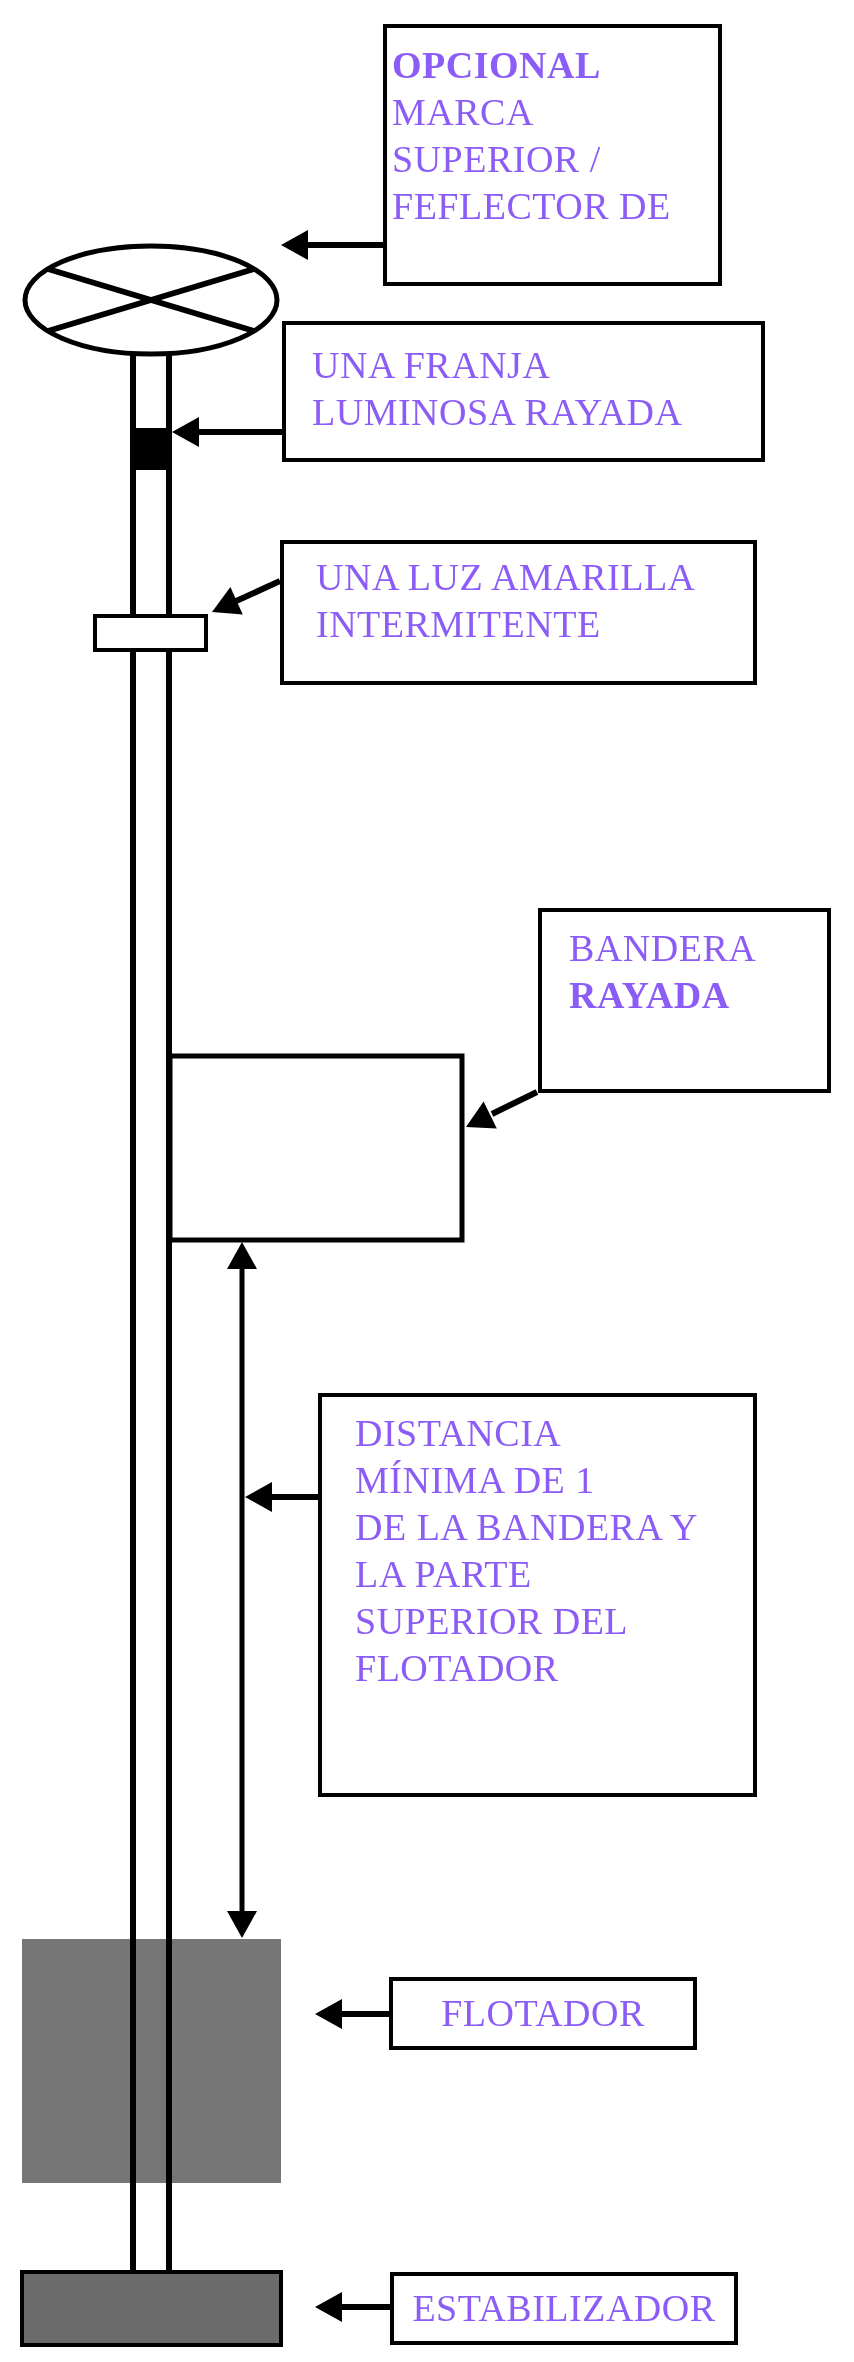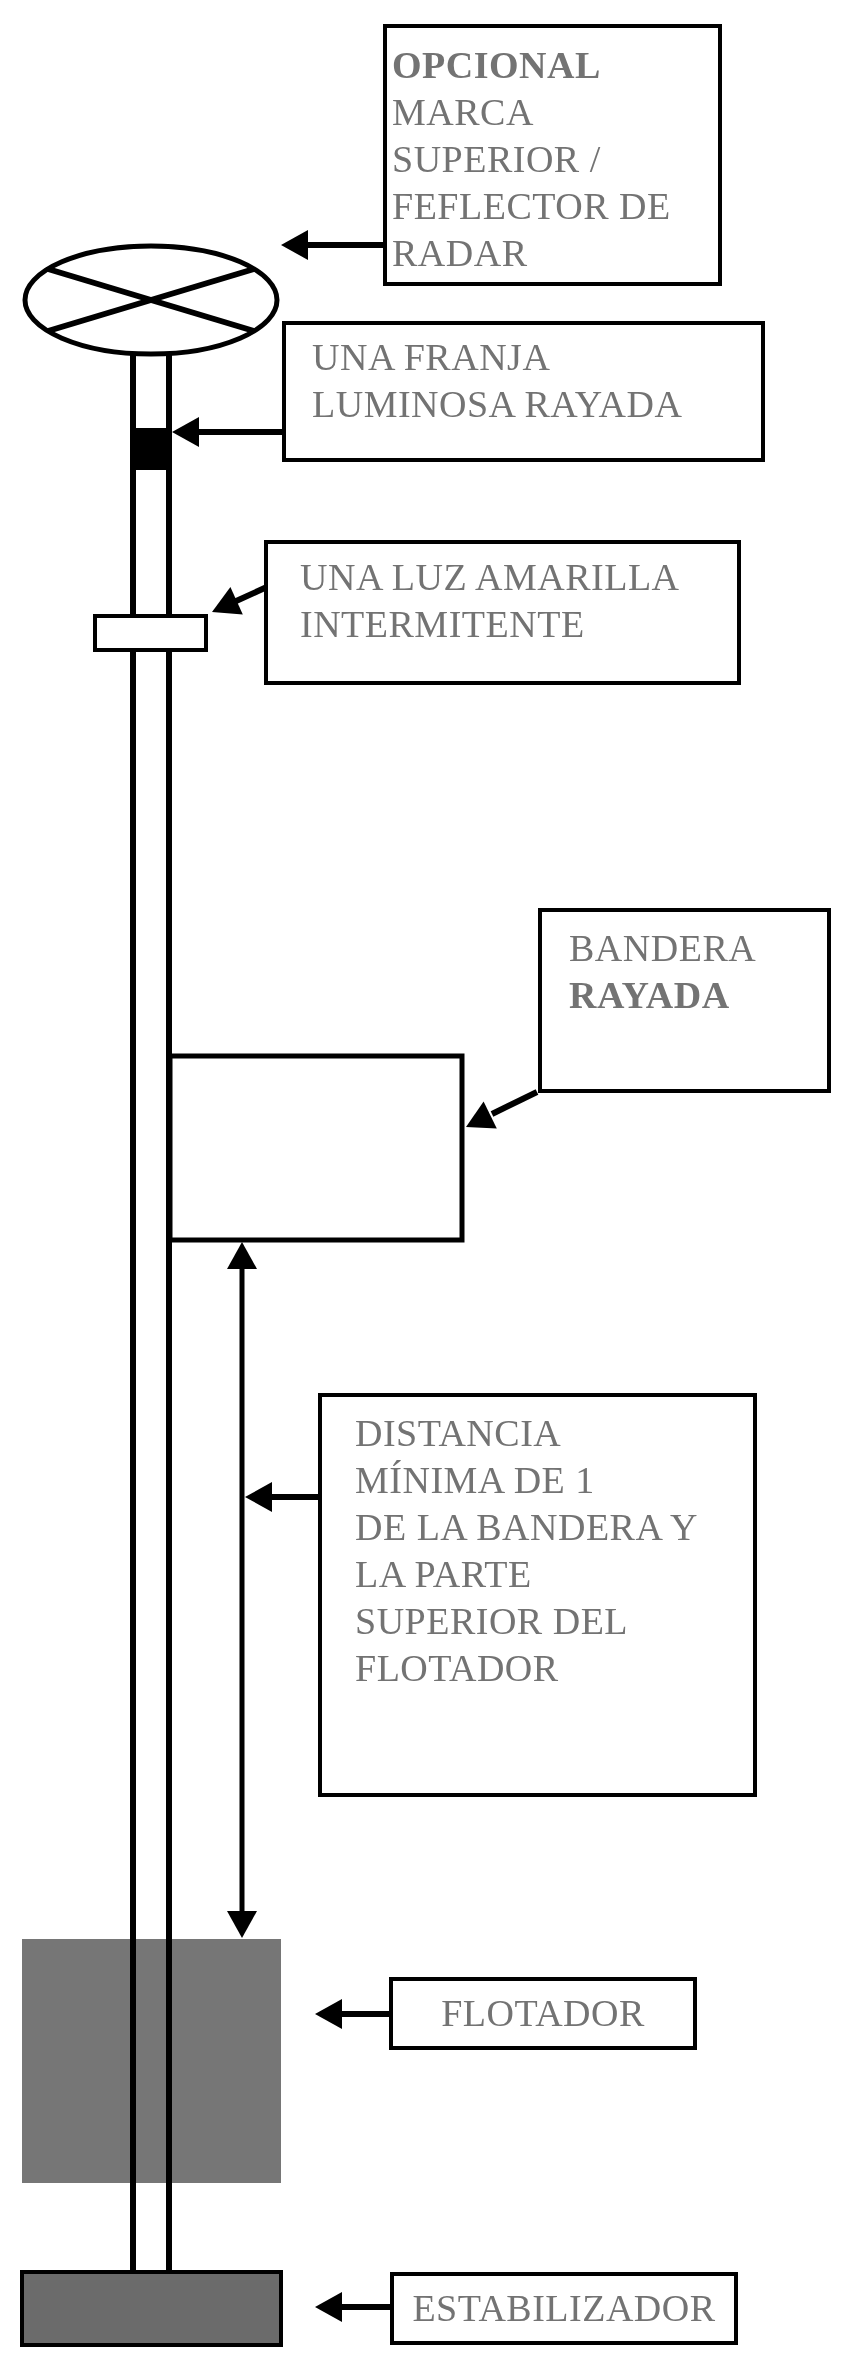--- a/index.html
+++ b/index.html
@@ -6,21 +6,21 @@
     margin: 0;
     padding: 0;
     background: #ffffff;
   }
   .canvas {
     position: relative;
     width: 854px;
     height: 2362px;
     background: #ffffff;
     font-family: "Liberation Serif", "DejaVu Serif", serif;
-    color: #737373;
+    color: #8b5cf6;
     overflow: hidden;
   }
   .diagram-svg {
     position: absolute;
     left: 0;
     top: 0;
     width: 854px;
     height: 2362px;
   }
   .label-box {
@@ -35,22 +35,22 @@
   }
   .label-box .line { display: block; }
   .label-box .bold { font-weight: bold; }
   .center-box {
     display: flex;
     align-items: center;
     justify-content: center;
   }
   
   #box-opcional      { left: 383px; top: 24px;   width: 339px; height: 262px; padding: 14px 4px 0 5px; }
-  #box-franja        { left: 282px; top: 321px;  width: 483px; height: 141px; padding: 9px 0 0 26px; }
-  #box-luz           { left: 264px; top: 540px;  width: 477px; height: 145px; padding: 10px 0 0 32px; }
+  #box-franja        { left: 282px; top: 321px;  width: 483px; height: 141px; padding: 17px 0 0 26px; }
+  #box-luz           { left: 280px; top: 540px;  width: 477px; height: 145px; padding: 10px 0 0 32px; }
   #box-bandera       { left: 538px; top: 908px;  width: 293px; height: 185px; padding: 13px 0 0 27px; }
   #box-distancia     { left: 318px; top: 1352px; width: 439px; height: 404px; padding: 13px 0 0 33px; margin-top: 41px; }
   #box-flotador      { left: 389px; top: 1977px; width: 308px; height: 73px; }
   #box-estabilizador { left: 390px; top: 2272px; width: 348px; height: 73px; }
 </style>
 </head>
 <body>
 
 <div class="canvas">
 
@@ -113,21 +113,20 @@
       <line x1="390" y1="2307" x2="337" y2="2307" stroke="#000000" stroke-width="6"></line>
       <polygon points="315,2307 342,2292 342,2322" fill="#000000"></polygon>
     </g>
   </svg>
 
   <div class="label-box" id="box-opcional">
     <span class="line bold">OPCIONAL</span>
     <span class="line">MARCA</span>
     <span class="line">SUPERIOR /</span>
     <span class="line">FEFLECTOR DE</span>
-    <span class="line">RADAR</span>
   </div>
 
   <div class="label-box" id="box-franja">
     <span class="line">UNA FRANJA</span>
     <span class="line">LUMINOSA RAYADA</span>
   </div>
 
   <div class="label-box" id="box-luz">
     <span class="line">UNA LUZ AMARILLA</span>
     <span class="line">INTERMITENTE</span>

